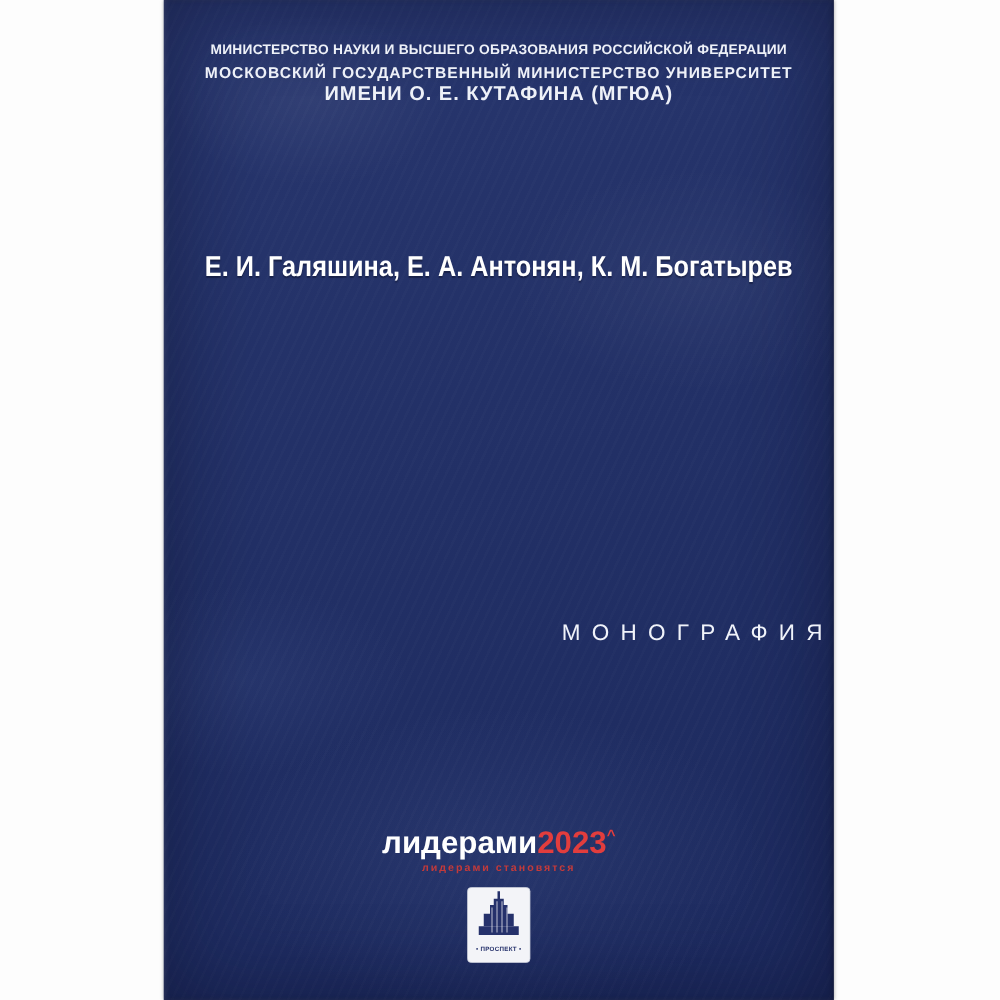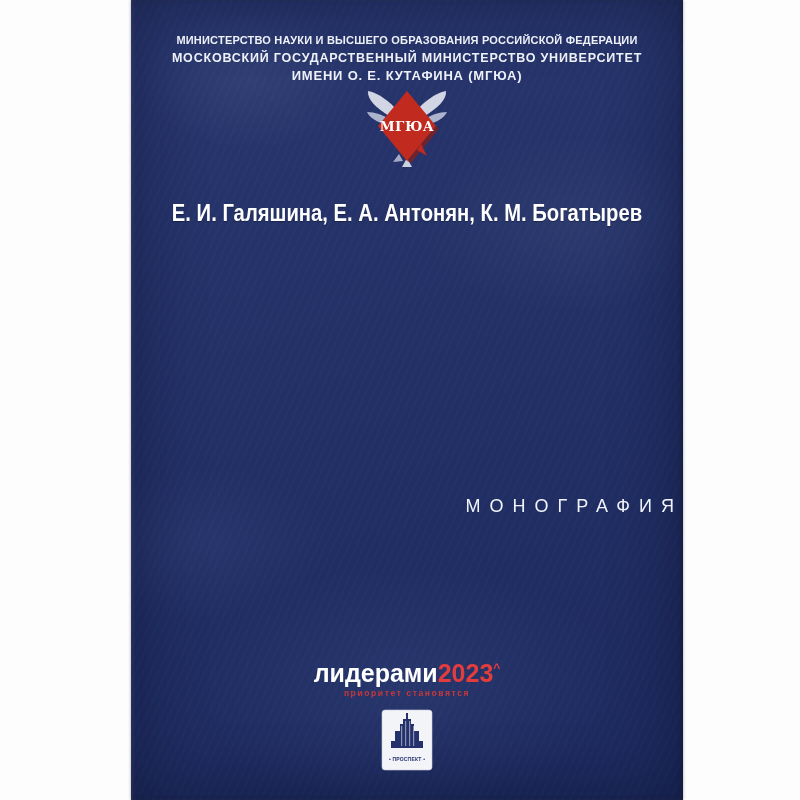--- a/index.html
+++ b/index.html
@@ -26,31 +26,30 @@
       radial-gradient(300px 170px at 50% 86%, rgba(120,145,210,0.10), transparent 72%),
       radial-gradient(190px 110px at 12% 68%, rgba(120,145,210,0.07), transparent 70%),
       repeating-linear-gradient(115deg, rgba(255,255,255,0.015) 0 2px, transparent 2px 7px),
       linear-gradient(165deg, rgba(255,255,255,0.04) 0%, rgba(0,0,0,0.10) 100%);
     box-shadow:
       inset 0 0 70px rgba(8,12,35,0.45),
       inset 2px 0 5px -2px rgba(255,255,255,0.20),
       inset -2px 0 6px -2px rgba(0,0,10,0.45),
       0 0 3px rgba(0,0,0,0.35);
     color: #ffffff;
-    padding-left: 16px;
   }
   
   .affil {
     position: absolute; top: 31px; left: 0; right: 0;
     text-align: center; font-weight: bold; color: #eef1f8;
   }
   .affil-line { white-space: nowrap; }
   .affil-1 { font-size: 11px;   letter-spacing: 0.2px; line-height: 18px; }
   .affil-2 { font-size: 12.5px; letter-spacing: 0.8px; line-height: 18px; }
-  .affil-3 { font-size: 13px;   letter-spacing: 0.8px; line-height: 17px; }
+  .affil-3 { font-size: 16px;   letter-spacing: 0.8px; line-height: 17px; }
   
   .emblem {
     position: absolute; top: 84px; left: 50%;
     transform: translateX(-50%);
     width: 104px; height: 84px;
   }
   
   .authors {
     position: absolute; top: 200px; left: 0; right: 0;
     text-align: center;
@@ -117,51 +116,33 @@
 
 <div class="page">
   <div class="cover">
 
     <div class="affil">
       <div class="affil-line affil-1">МИНИСТЕРСТВО НАУКИ И ВЫСШЕГО ОБРАЗОВАНИЯ РОССИЙСКОЙ ФЕДЕРАЦИИ</div>
       <div class="affil-line affil-2">МОСКОВСКИЙ ГОСУДАРСТВЕННЫЙ МИНИСТЕРСТВО УНИВЕРСИТЕТ</div>
       <div class="affil-line affil-3">ИМЕНИ О. Е. КУТАФИНА (МГЮА)</div>
     </div>
 
-    <div class="emblem">
-      <svg viewBox="0 0 104 84" width="104" height="84" aria-hidden="true">
-
-        <path d="M34 32 C22 24 12 16 13 7 C24 9 35 18 43 27 L38 36 Z" fill="#dfe3ef" opacity="0.92"></path>
-        <path d="M70 32 C82 24 92 16 91 7 C80 9 69 18 61 27 L66 36 Z" fill="#dfe3ef" opacity="0.92"></path>
-        <path d="M30 40 C22 38 15 34 12 28 C20 28 28 31 34 35 Z" fill="#cdd3e6" opacity="0.8"></path>
-        <path d="M74 40 C82 38 89 34 92 28 C84 28 76 31 70 35 Z" fill="#cdd3e6" opacity="0.8"></path>
-
-        <polygon points="52,74 47,83 57,83" fill="#dfe3ef" opacity="0.9"></polygon>
-        <polygon points="44,70 38,78 48,77" fill="#cdd3e6" opacity="0.75"></polygon>
-
-        <polygon points="52,7 81,42 52,77 23,42" fill="#c12a1f"></polygon>
-        <polygon points="81,42 52,77 56,79 84,45" fill="#8d1d14" opacity="0.7"></polygon>
-        <polygon points="62,66 72,72 66,60" fill="#c12a1f"></polygon>
-
-        <text x="52" y="47" text-anchor="middle" font-family="DejaVu Serif, serif" font-size="13.5" font-weight="bold" fill="#ffffff" letter-spacing="0.5">МГЮА</text>
-      </svg>
-    </div>
 
     <div class="authors">
       <span class="authors-inner">Е. И. Галяшина, Е. А. Антонян, К. М. Богатырев</span>
     </div>
 
 
     <div class="subtitle">МОНОГРАФИЯ</div>
 
     <div class="priority">
       <div class="priority-main">
         <span class="priority-word">лидерами</span><span class="priority-year">2023</span><span class="priority-caret">^</span>
       </div>
-      <div class="priority-tagline">приоритет становятся</div>
+      <div class="priority-tagline">лидерами становятся</div>
     </div>
 
     <div class="publisher">
       <svg viewBox="0 0 52 62" width="52" height="62" aria-hidden="true">
         <rect x="1" y="1" width="50" height="60" rx="3" fill="#f3f4f8" stroke="#c9cdda" stroke-width="0.6"></rect>
 
         <g fill="#25316b">
           <rect x="25" y="4" width="2" height="8"></rect>
           <rect x="22" y="10" width="8" height="7"></rect>
           <rect x="19" y="15" width="14" height="14"></rect>

